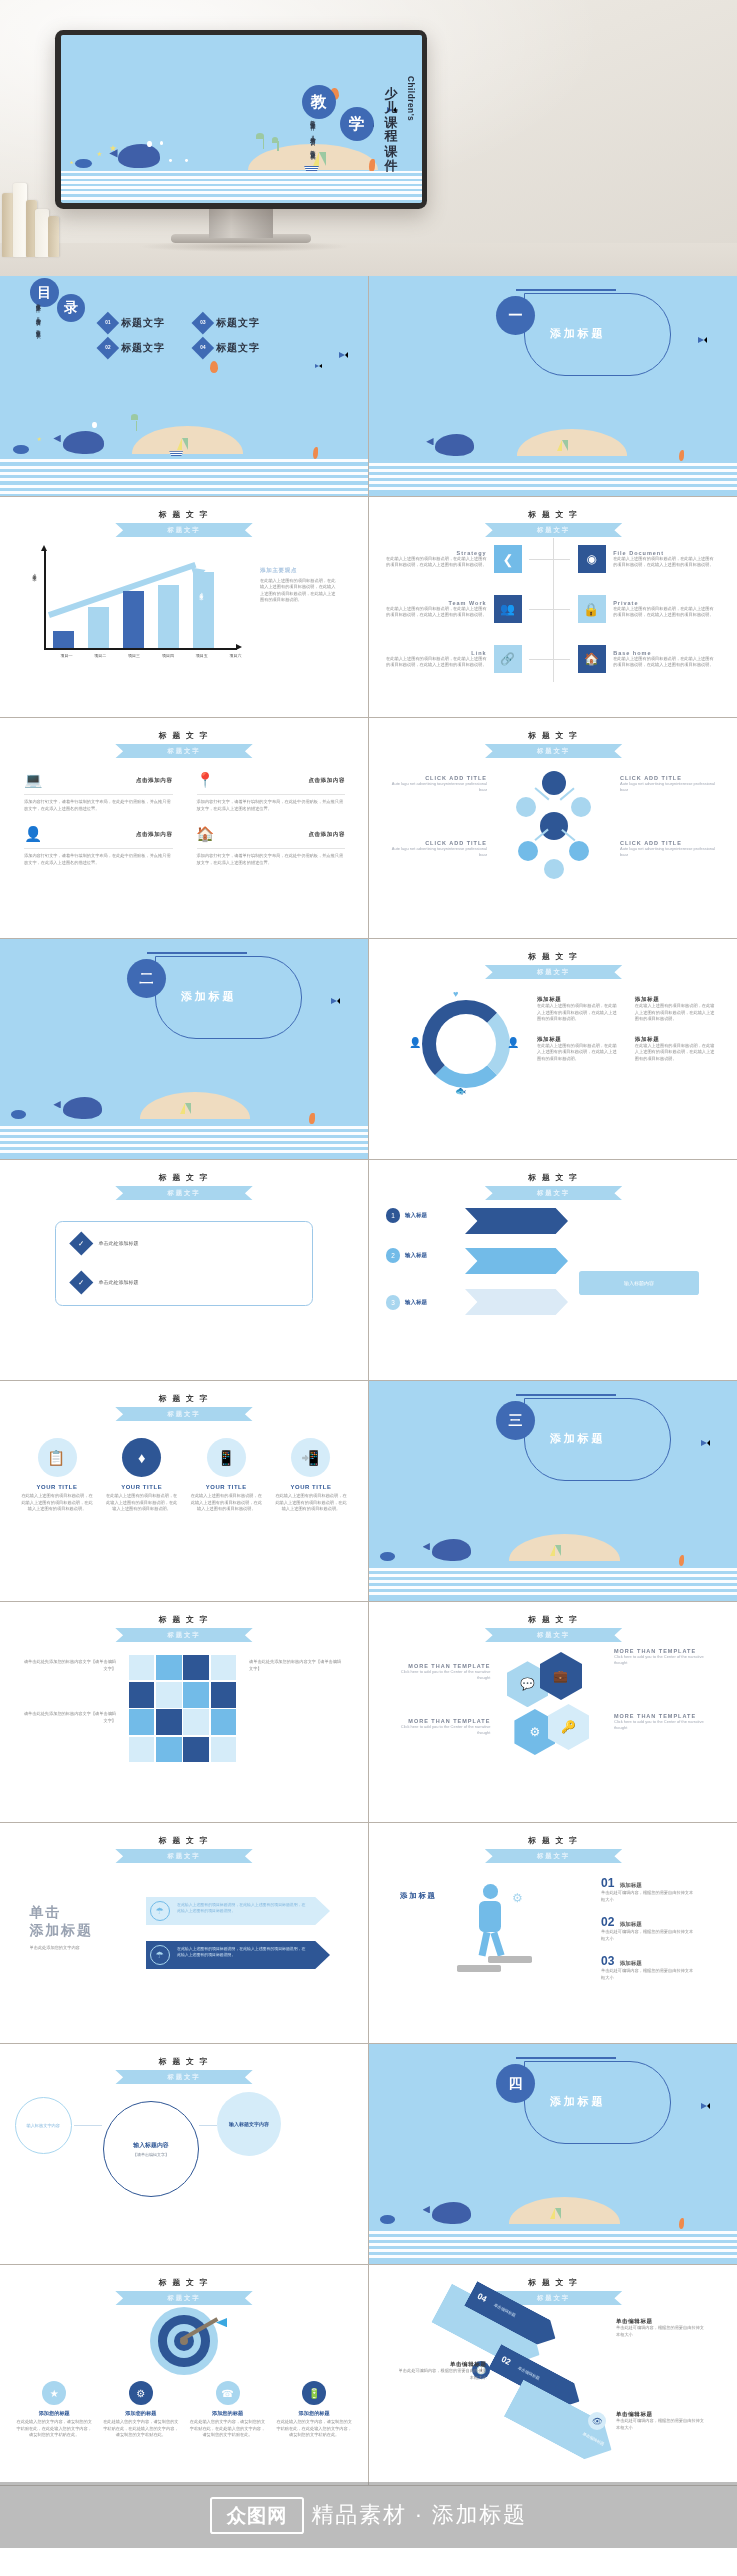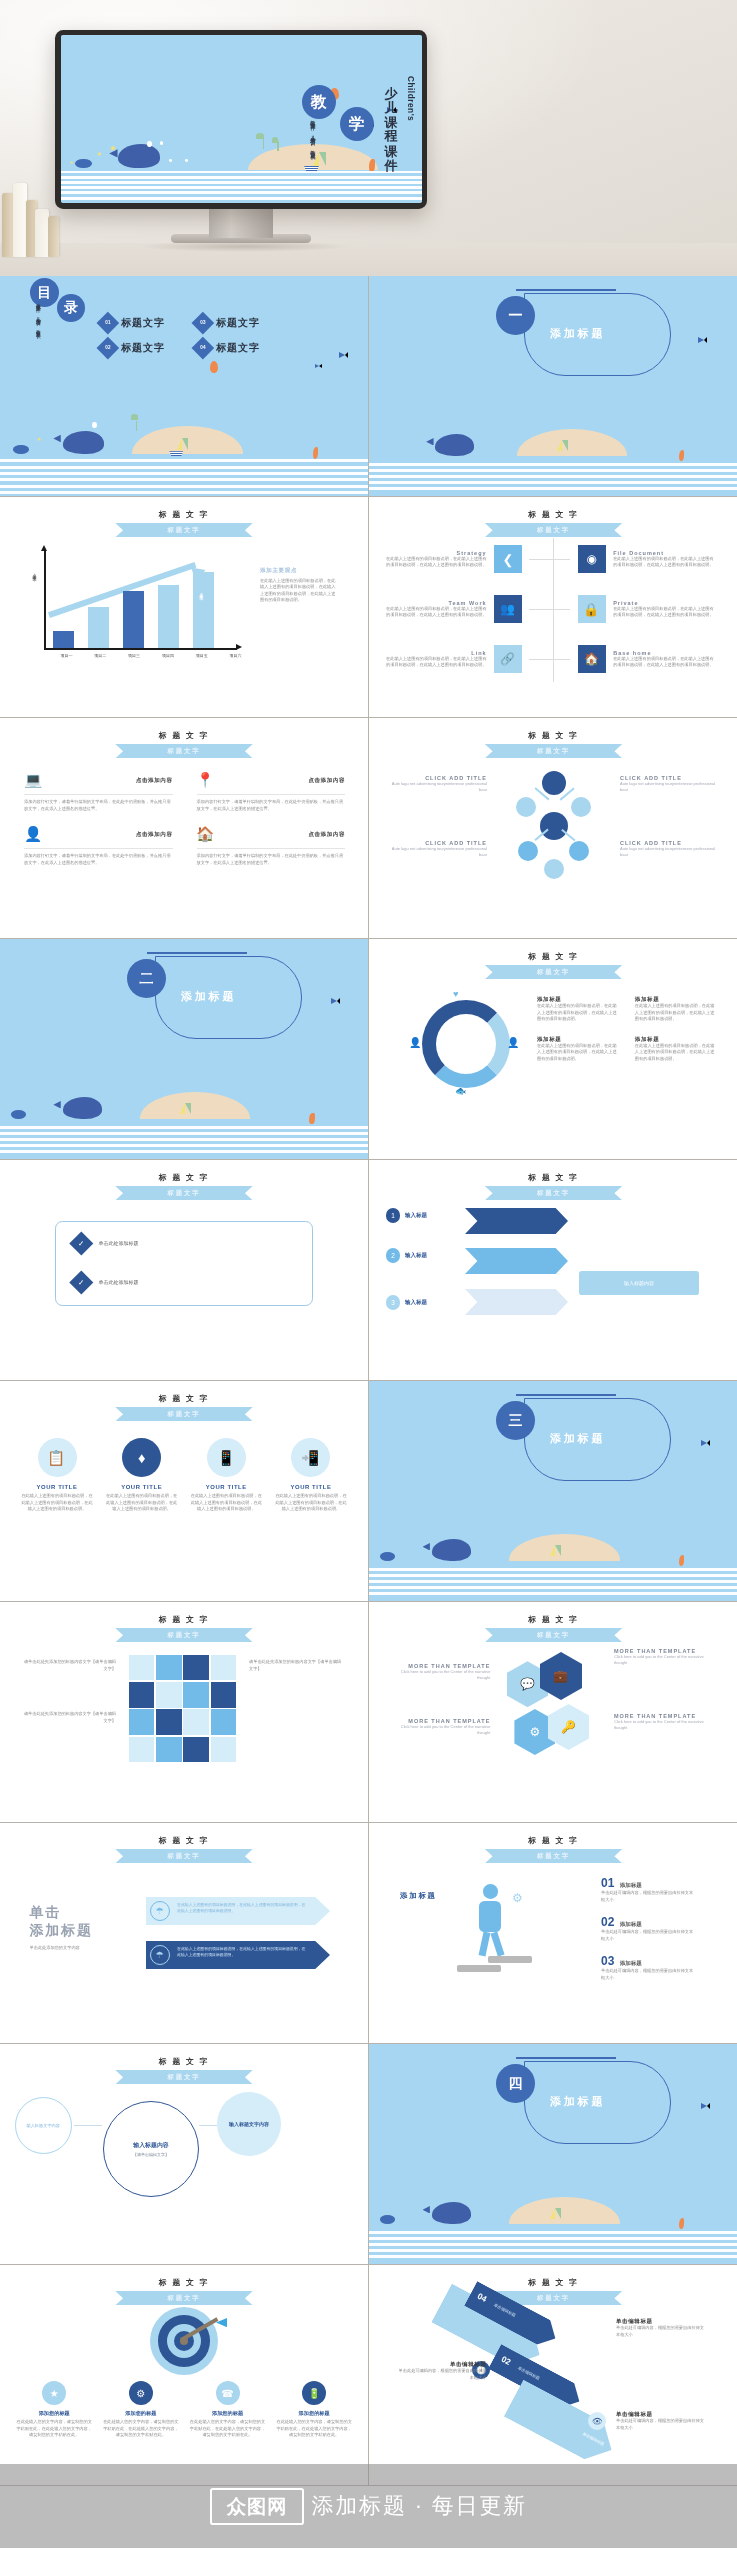--- a/index.html
+++ b/index.html
@@ -65,21 +65,21 @@
   .en-t { font-size:5.5px; color:#7d8596; letter-spacing:1px; font-weight:bold; }
   .en-s { font-size:4px; color:#a3a9b5; line-height:1.5; }
 
   .circ { border-radius:50%; display:flex; align-items:center; justify-content:center; }
   .sq   { display:flex; align-items:center; justify-content:center; }
 
   
   .vtitle { position:absolute; writing-mode:vertical-rl; }
 
   
-  .wm { position:absolute; left:0; bottom:28px; width:737px; height:84px;
+  .wm { position:absolute; left:0; bottom:28px; width:737px; height:66px;
         background:rgba(140,140,140,.58); display:flex; align-items:center; justify-content:center; }
   .wm-inner{ display:flex; align-items:center; gap:7.4px; }
   .wm-logo { width:94px; height:37px; border:2.8px solid #fff; border-radius:2.8px; position:relative;
              display:flex; align-items:center; justify-content:center; }
   .wm-logo b{ color:#fff; font-size:19.3px; letter-spacing:0.9px; }
   .wm-txt { color:#fff; font-size:22px; letter-spacing:1.8px; white-space:nowrap; }
   .wm-code2{ position:absolute; left:0; top:42px; width:737px; text-align:center;
             color:rgba(255,255,255,.95); font-size:11px; letter-spacing:0.9px; }
 </style>
 </head>
@@ -822,16 +822,16 @@
     </div>
   </div>
 
 </div>
 
 <div class="wm">
   <div class="wm-inner">
     <div class="wm-logo">
       <b>众图网</b>
     </div>
-    <div class="wm-txt">添加标题 · 每日更新</div>
+    <div class="wm-txt">精品素材 · 添加标题</div>
   </div>
 </div>
 
 
 </body></html>

